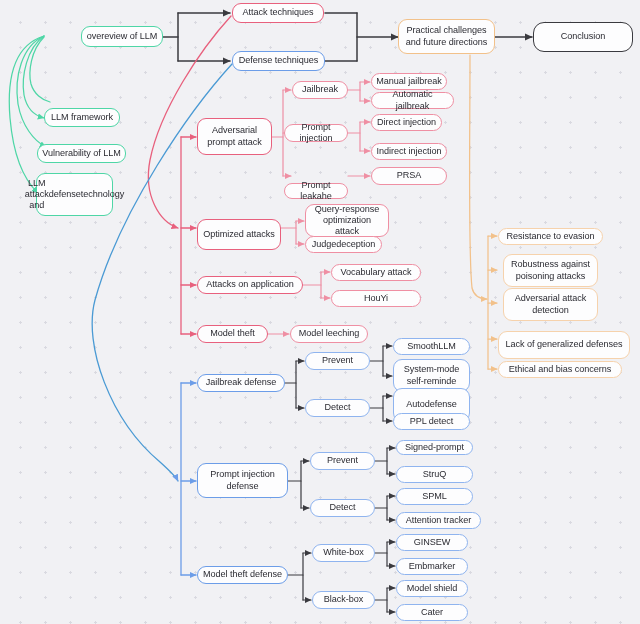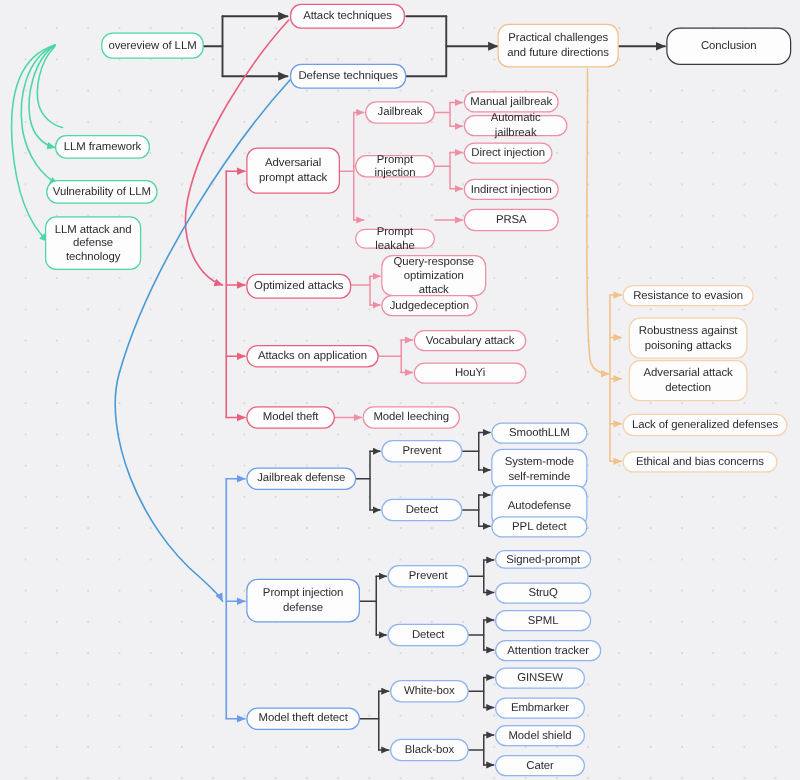--- a/index.html
+++ b/index.html
@@ -194,21 +194,21 @@
 
   <div class="node green" style="left:44px;top:26px;width:82px;height:21px;margin-left:37px;">
     <span>overeview of LLM</span>
   </div>
   <div class="node green" style="left:44px;top:108px;width:76px;height:19px;">
     <span>LLM framework</span>
   </div>
   <div class="node green" style="left:37px;top:144px;width:89px;height:19px;">
     <span>Vulnerability of LLM</span>
   </div>
-  <div class="node green" style="left:36px;top:173px;width:77px;height:43px;flex-direction:column;">
+  <div class="node green" style="left:36px;top:173px;width:77px;height:43px;flex-direction:row;">
     <span>LLM attack and</span>
     <span>defense</span>
     <span>technology</span>
   </div>
 
   <div class="node red" style="left:232px;top:3px;width:92px;height:20px;">
     <span>Attack techniques</span>
   </div>
   <div class="node blue" style="left:232px;top:51px;width:93px;height:20px;">
     <span>Defense techniques</span>
@@ -243,21 +243,21 @@
   <div class="node rsub" style="left:371px;top:143px;width:76px;height:17px;">
     <span>Indirect injection</span>
   </div>
   <div class="node rsub" style="left:284px;top:149px;width:64px;height:16px;margin-top:34px;">
     <span>Prompt leakahe</span>
   </div>
   <div class="node rsub" style="left:371px;top:167px;width:76px;height:18px;">
     <span>PRSA</span>
   </div>
 
-  <div class="node red" style="left:197px;top:219px;width:84px;height:20px;">
+  <div class="node red" style="left:197px;top:219px;width:84px;height:31px;">
     <span>Optimized attacks</span>
   </div>
   <div class="node rsub" style="left:305px;top:204px;width:84px;height:33px;flex-direction:column;">
     <span>Query-response</span>
     <span>optimization attack</span>
   </div>
   <div class="node rsub" style="left:305px;top:236px;width:77px;height:17px;">
     <span>Judgedeception</span>
   </div>
 
@@ -318,21 +318,21 @@
     <span>Detect</span>
   </div>
   <div class="node bsub" style="left:396px;top:488px;width:77px;height:17px;">
     <span>SPML</span>
   </div>
   <div class="node bsub" style="left:396px;top:512px;width:85px;height:17px;">
     <span>Attention tracker</span>
   </div>
 
   <div class="node blue" style="left:197px;top:566px;width:91px;height:18px;">
-    <span>Model theft detect</span>
+    <span>Model theft defense</span>
   </div>
   <div class="node bsub" style="left:312px;top:544px;width:63px;height:18px;">
     <span>White-box</span>
   </div>
   <div class="node bsub" style="left:396px;top:534px;width:72px;height:17px;">
     <span>GINSEW</span>
   </div>
   <div class="node bsub" style="left:396px;top:558px;width:72px;height:17px;">
     <span>Embmarker</span>
   </div>
@@ -350,20 +350,20 @@
     <span>Resistance to evasion</span>
   </div>
   <div class="node osub" style="left:503px;top:254px;width:95px;height:33px;flex-direction:column;">
     <span>Robustness against</span>
     <span>poisoning attacks</span>
   </div>
   <div class="node osub" style="left:503px;top:288px;width:95px;height:33px;flex-direction:column;">
     <span>Adversarial attack</span>
     <span>detection</span>
   </div>
-  <div class="node osub" style="left:498px;top:331px;width:132px;height:18px;">
+  <div class="node osub" style="left:498px;top:331px;width:132px;height:28px;">
     <span>Lack of generalized defenses</span>
   </div>
   <div class="node osub" style="left:498px;top:361px;width:124px;height:17px;">
     <span>Ethical and bias concerns</span>
   </div>
 
 </div>
 
 </body></html>

